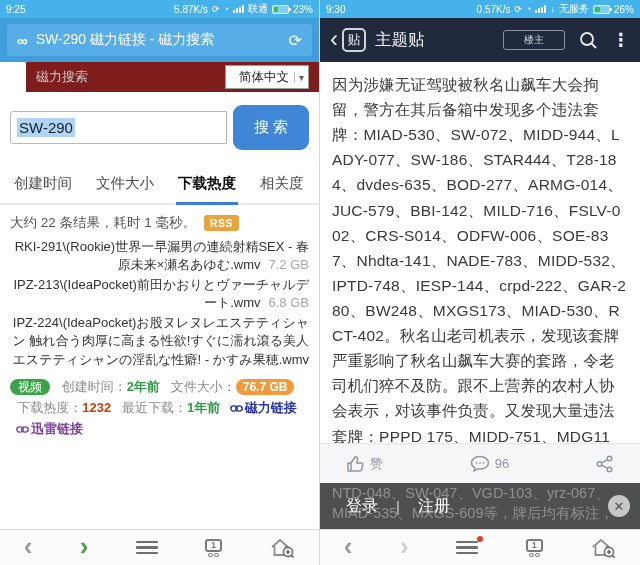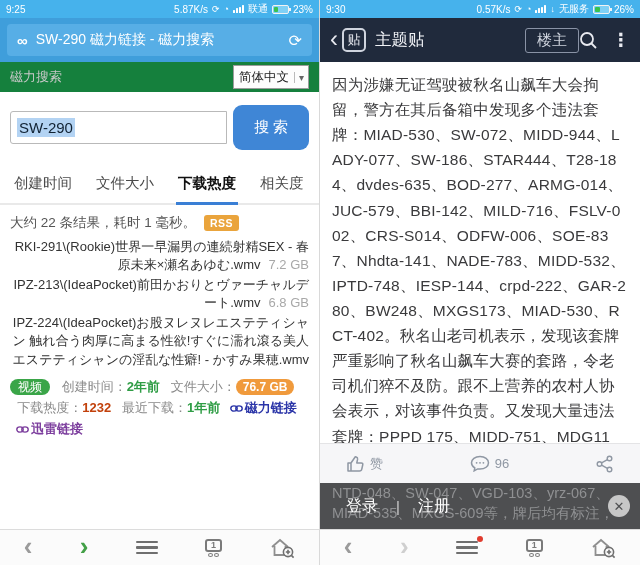--- a/index.html
+++ b/index.html
@@ -24,25 +24,25 @@
   .batt i { position:absolute; left:1px; top:1px; bottom:1px; width:30%; background:#39c24e; border-radius:1px; }
   .batt:after { content:""; position:absolute; right:-3px; top:2px; width:2px; height:3px; background:#f2f2f2; }
 
   
   .urlrow { height:44px; background:#3f9edb; display:flex; align-items:center; padding:0 7px; }
   .urlpill { flex:1; height:32px; background:#57aee6; border-radius:4px; display:flex;
              align-items:center; padding:0 10px; color:#fff; }
   .linkic { font-size:15px; margin-right:8px; font-weight:bold; }
   .urltxt { flex:1; font-size:14px; white-space:nowrap; overflow:hidden; }
   .refresh { font-size:16px; margin-left:6px; }
-  .sitebar { height:30px; background:#15803d; display:flex; align-items:center;
-             justify-content:space-between; padding:0 10px; }
+  .sitebar { height:30px; background:#7f1d1d; display:flex; align-items:center;
+             justify-content:space-between; padding:0 10px;margin-left:26px; }
   .sitename { color:#c9c9c9; font-size:13px; }
   .langdd { background:#fdfdfd; border:1px solid #9c9c9c; font-size:12.5px; color:#222;
-            display:flex; align-items:center; height:24px; }
+            display:flex; align-items:center; height:24px;padding-left:8px; }
   .langdd b { padding:0 5px; font-weight:normal; }
   .ddarrow { border-left:1px solid #bbb; padding:0 4px; font-style:normal; color:#666; font-size:10px; }
 
   
   .lcontent { position:absolute; top:92px; bottom:36px; left:0; right:0; overflow:hidden; background:#fff; }
   .searchrow { display:flex; gap:0; padding:13px 10px 12px; align-items:center; }
   .sinput { flex:1; height:33px; border:1px solid #b9b9b9; border-radius:3px 0 0 3px; background:#fff;
             display:flex; align-items:center; padding:0 6px; font-size:15px; }
   .sinput .sel { background:#b3d3f3; color:#123; padding:1px 2px; }
   .sbtn { width:76px; height:45px; background:#3f86d6; color:#fff; border:none; border-radius:9px;
@@ -86,22 +86,22 @@
                  color:#7a7a7a; font-weight:bold; display:flex; align-items:center; justify-content:center; }
   .tabbox .glasses { display:flex; gap:1px; margin-top:1px; }
   .tabbox .glasses i { width:5px; height:4px; border:1.5px solid #7a7a7a; border-radius:50%; display:block; }
 
   
   .tbheader { height:44px; background:#202a3c; display:flex; align-items:center; padding:0 10px; }
   .tbback { color:#e8eaf0; font-size:24px; margin-right:4px; margin-top:-3px; }
   .tblogo { width:24px; height:24px; border:2px solid #cfd4de; border-radius:5px; color:#e8eaf0;
             font-size:13px; display:flex; align-items:center; justify-content:center; margin-right:9px; }
   .tbtitle { color:#f0f2f6; font-size:16.5px; flex:1; }
-  .lzbadge { border:1px solid #8a93a6; border-radius:3px; color:#cfd4de; font-size:15px;
-             padding:2px 11px; }
+  .lzbadge { border:1px solid #8a93a6; border-radius:3px; color:#cfd4de; font-size:10px;
+             padding:2px 20px; margin-right:14px; }
   .hdsvg { margin-right:14px; }
   .tbdots { color:#e8eaf0; font-size:18px; font-weight:bold; line-height:1; }
   .rpost { height:381px; padding:10px 12px 0; overflow:hidden; font-size:15.5px; line-height:1.62;
            color:#3a3a3c; word-break:break-all; letter-spacing:0.2px; }
   .actbar { height:40px; background:#f6f6f8; border-top:1px solid #e4e4e6; display:flex;
             align-items:center; justify-content:space-between; padding:0 26px; }
   .actgrp { display:flex; align-items:center; gap:5px; color:#8f97a3; font-size:13px; }
   .dimarea { position:absolute; left:0; right:0; bottom:36px; height:46px; background:#4e4f51; overflow:hidden; }
   .dimtext { position:absolute; left:12px; right:12px; color:#8f9092; font-size:14.5px; word-break:break-all;
              white-space:nowrap; }

